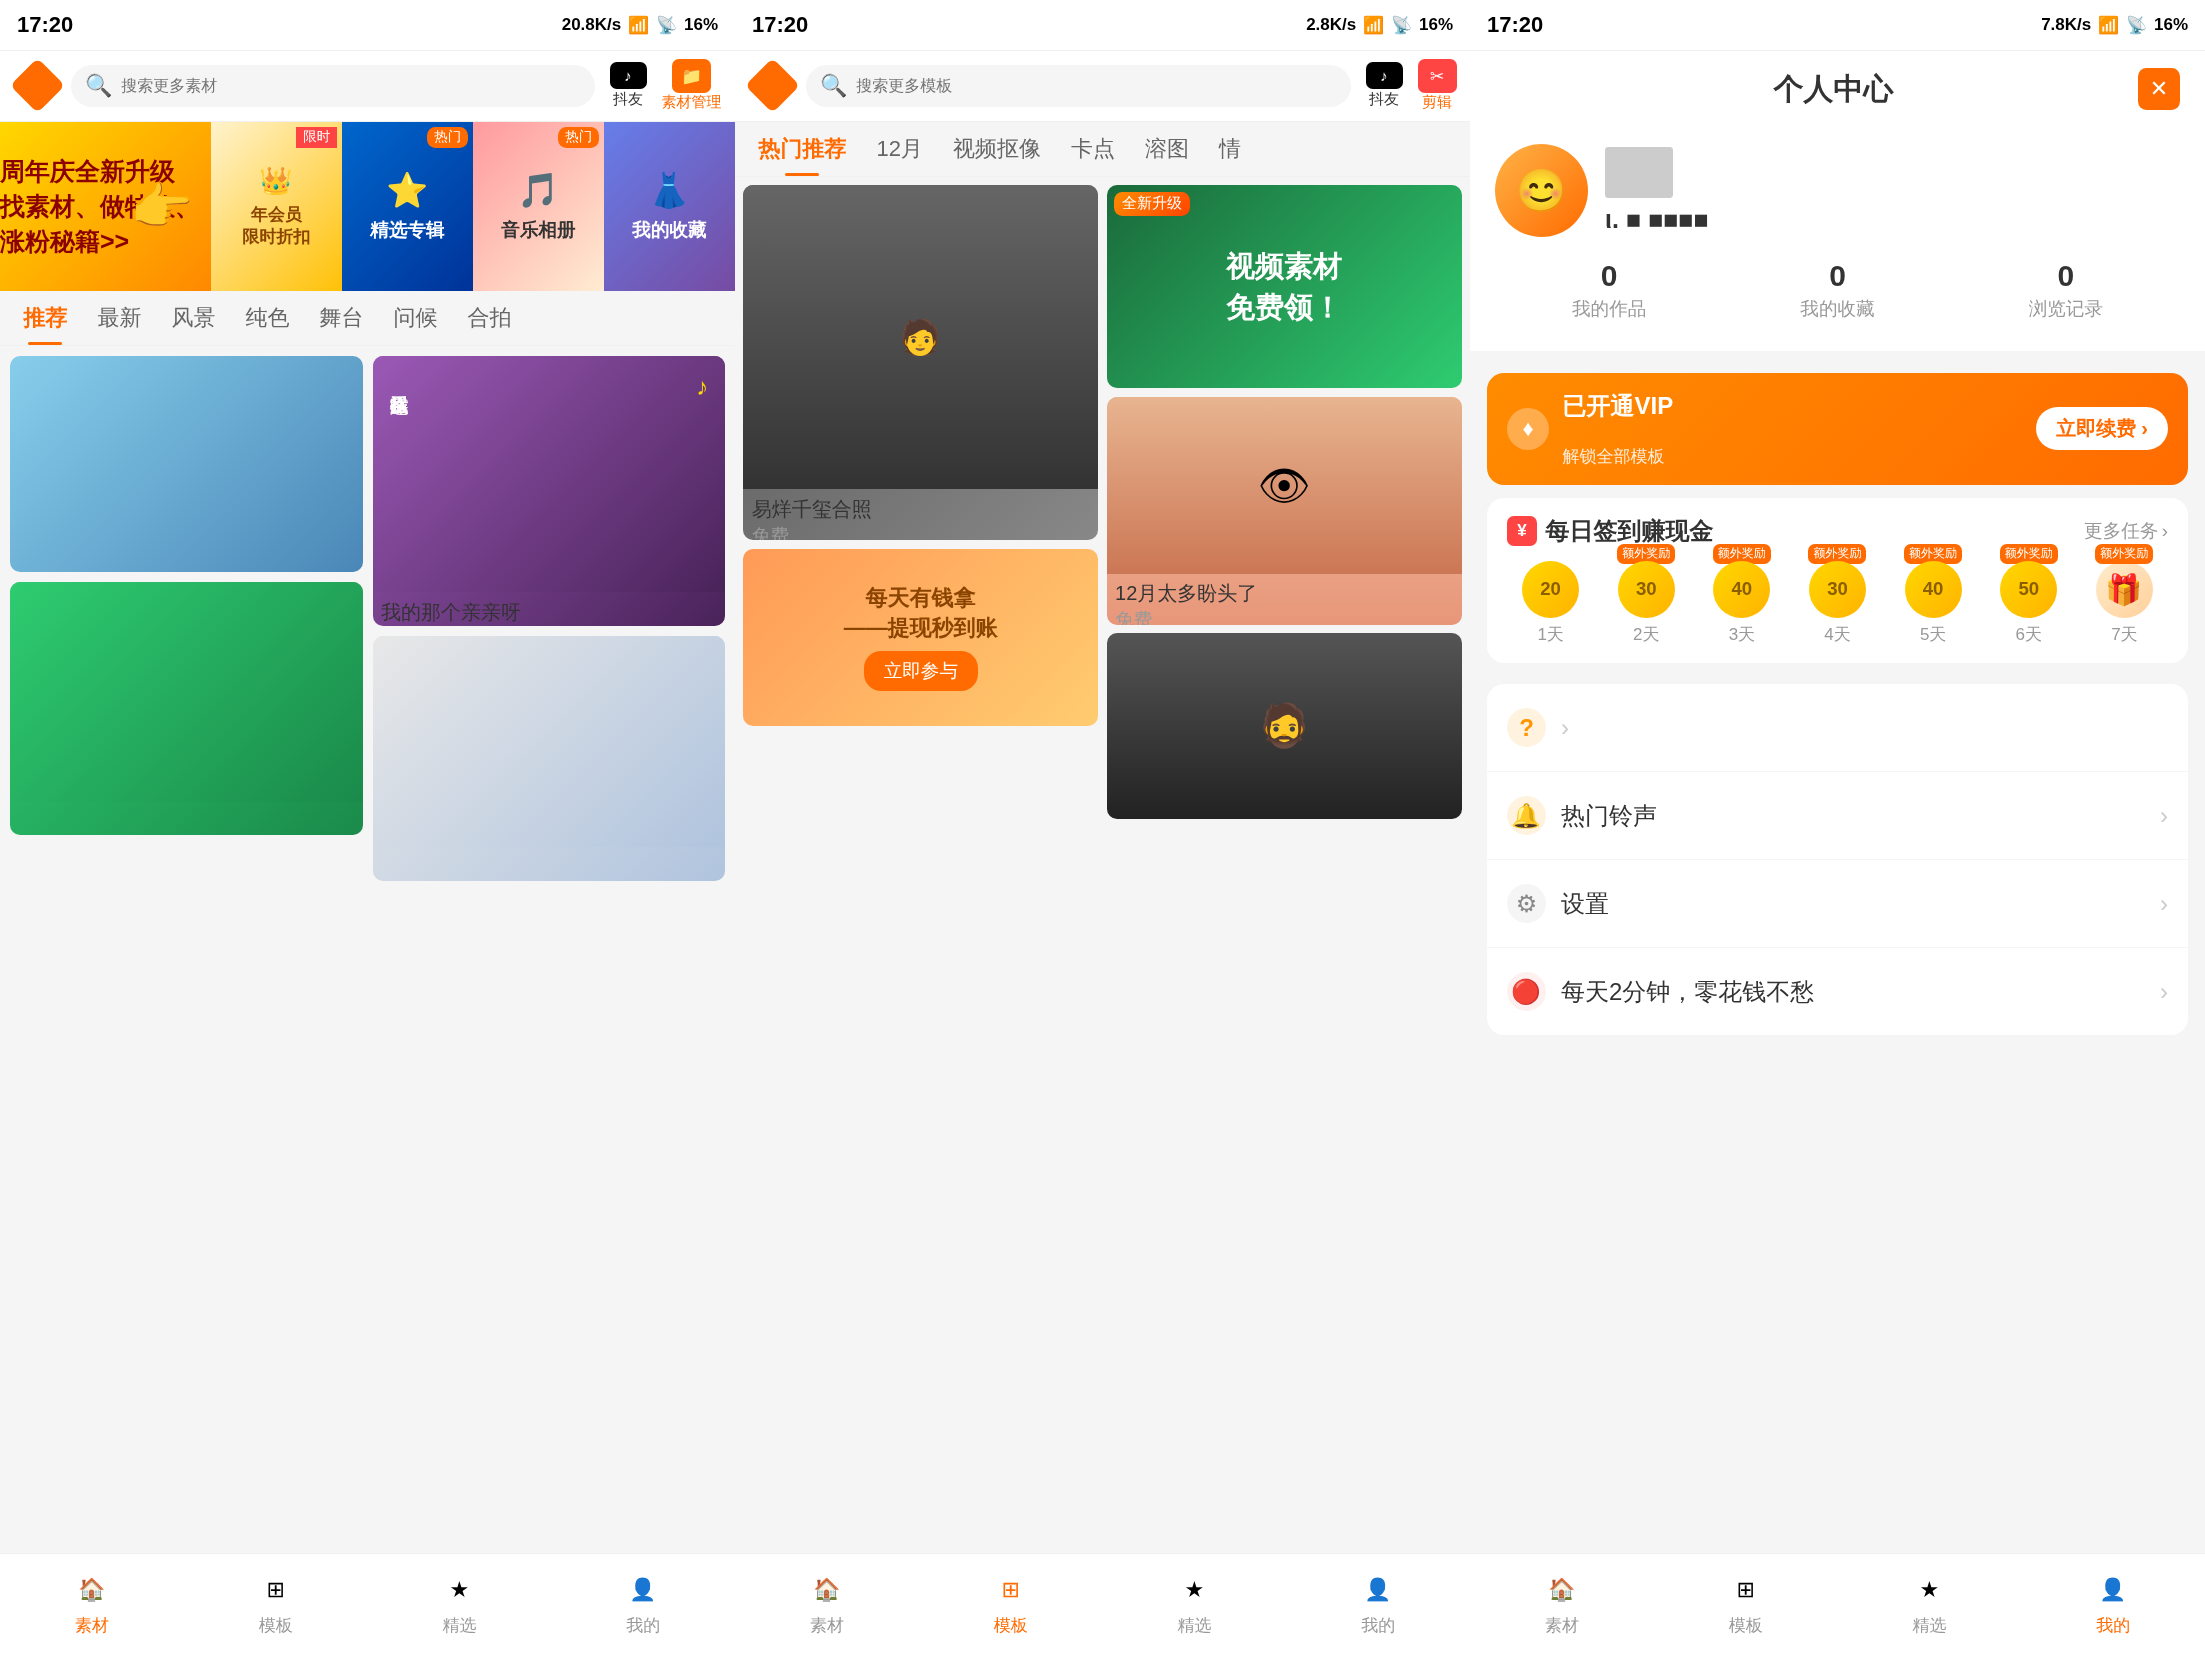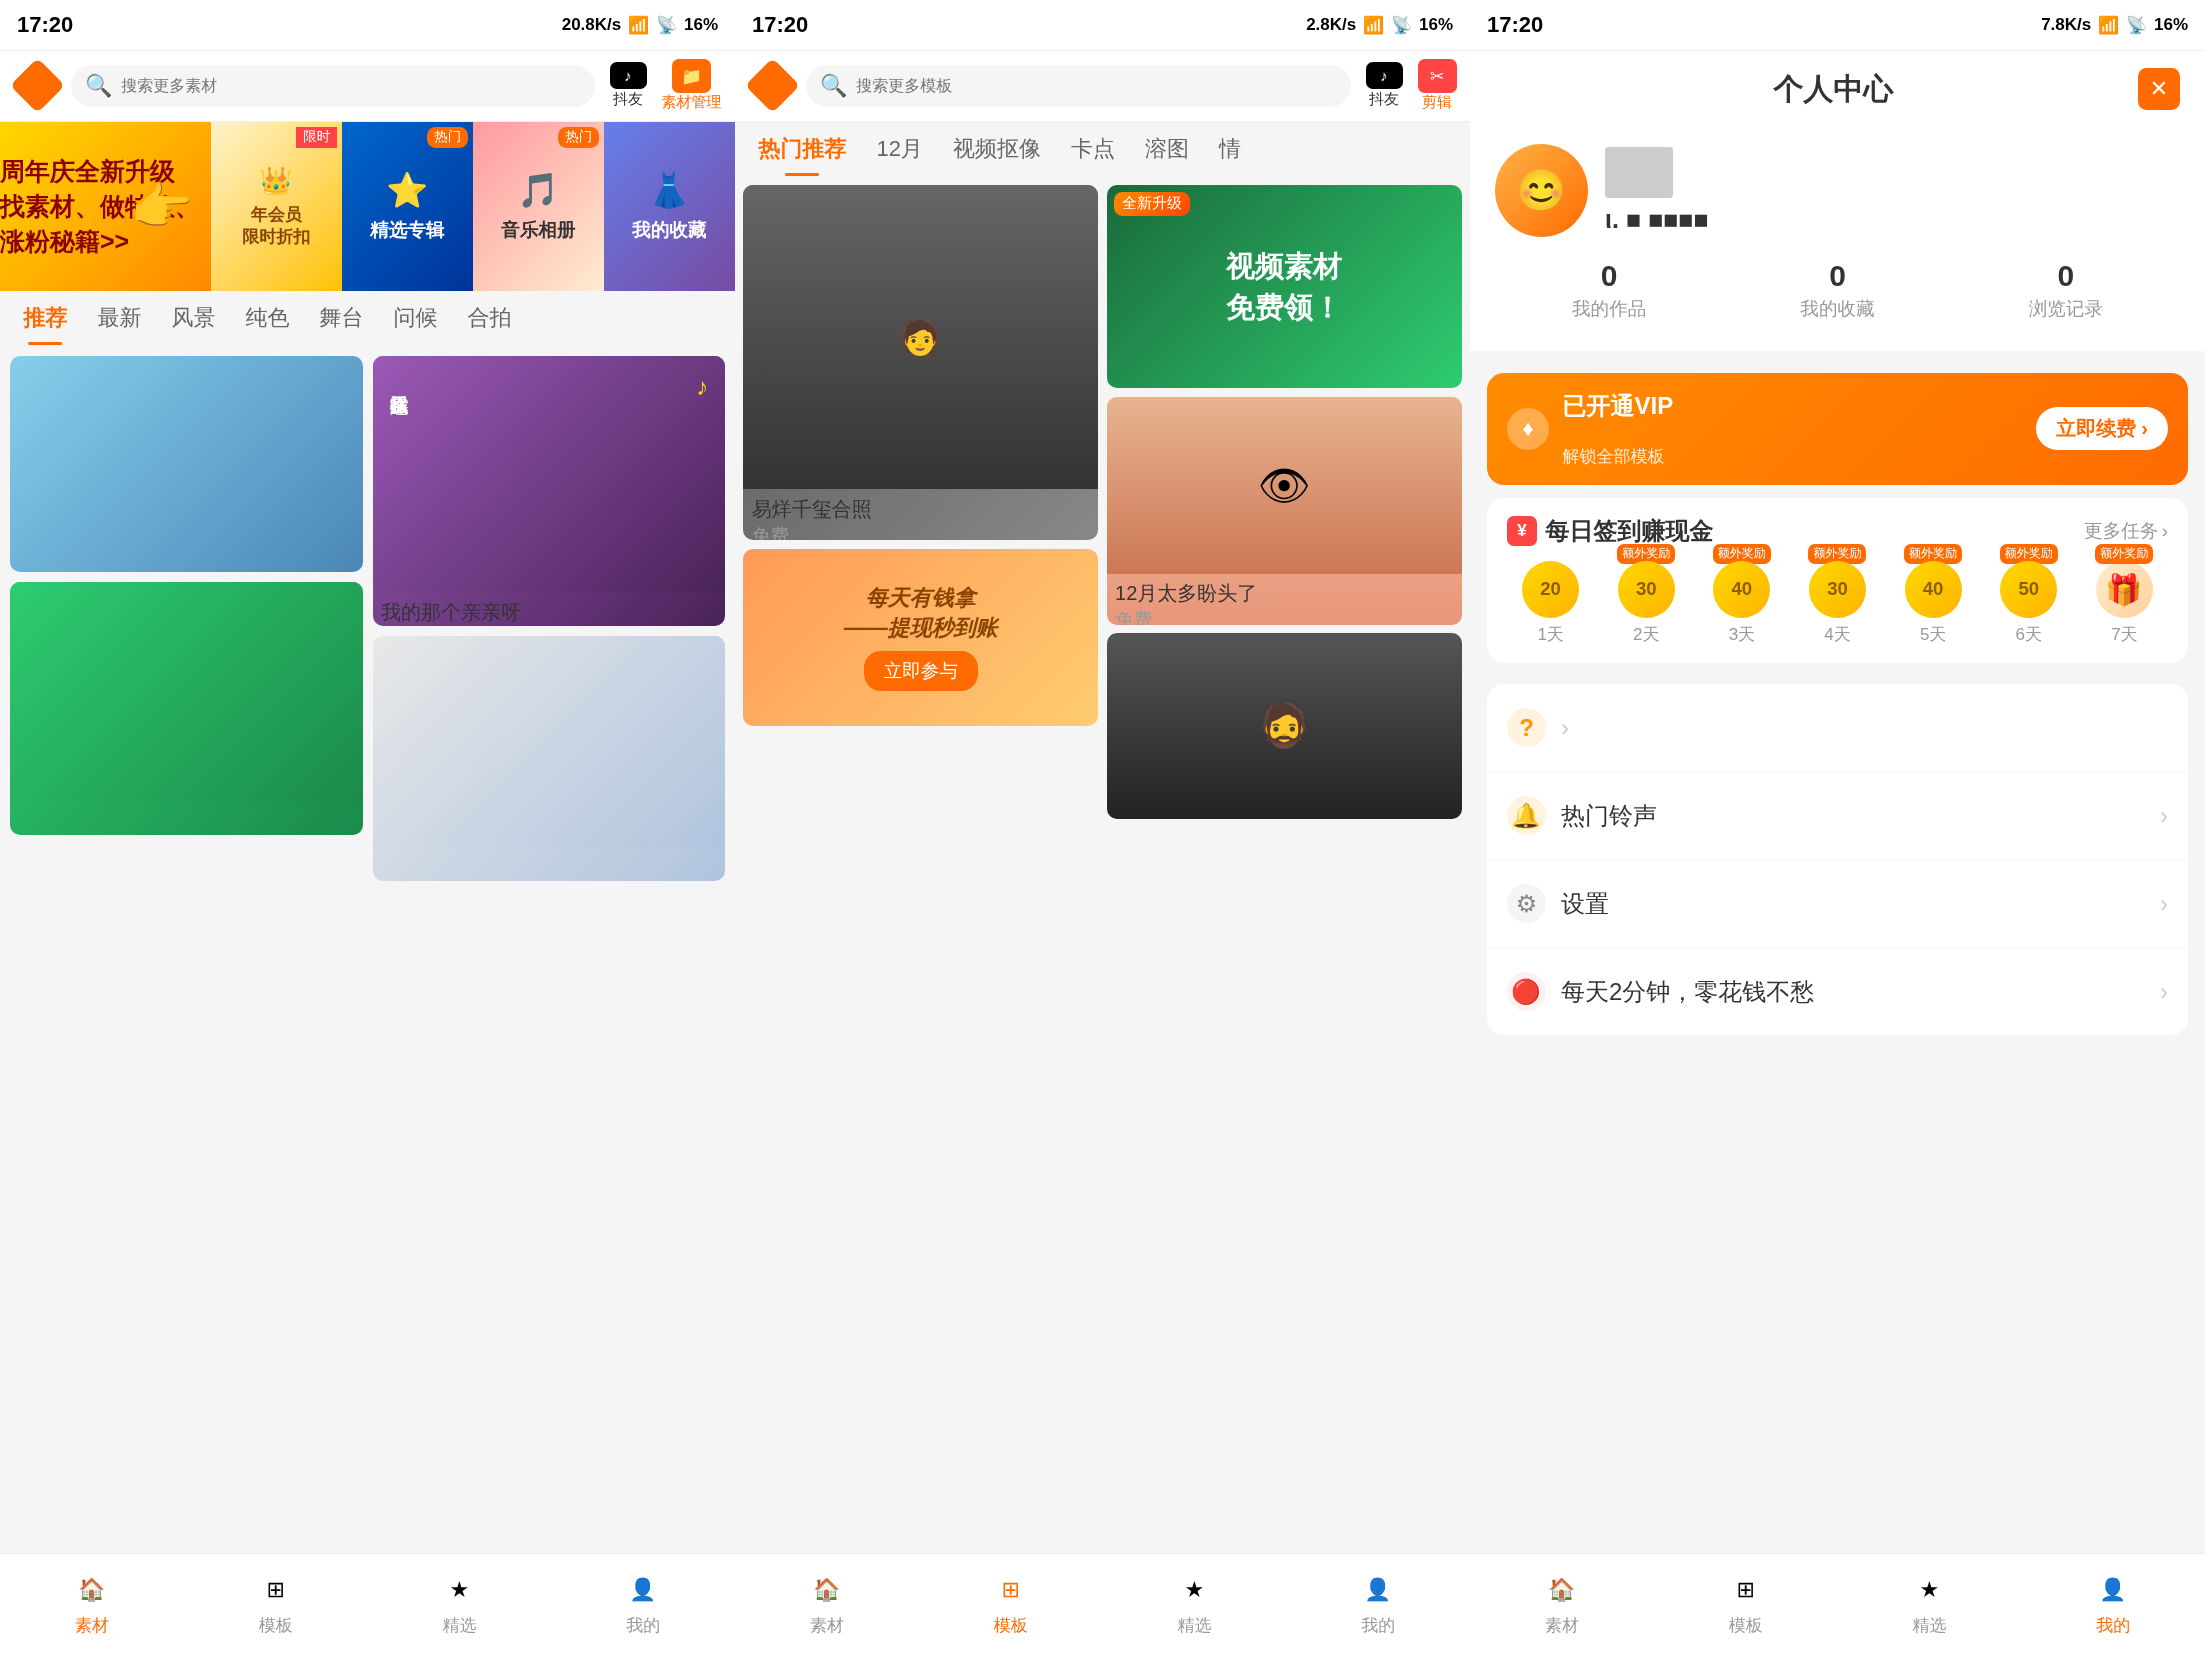--- a/index.html
+++ b/index.html
@@ -724,21 +724,21 @@
             <div style="width:100%;height:100%;background:linear-gradient(180deg,#666 0%,#333 100%);position:absolute;"></div>
             <div style="z-index:2;color:#fff;font-size:34px;">🧑</div>
           </div>
           <div class="template-card-info">
             <div class="template-card-title">易烊千玺合照</div>
             <div class="template-card-free">免费</div>
           </div>
         </div>
         <div class="template-card" style="height:177px;background:linear-gradient(135deg,#ff9a56,#ffcc70);">
           <div style="height:100%;display:flex;align-items:center;justify-content:center;flex-direction:column;gap:8.4px;padding:13.5px;">
-            <div style="font-size:22px;font-weight:700;color:#8b4400;text-align:center;font-style:italic;">每天有钱拿<br>——提现秒到账</div>
+            <div style="font-size:22px;font-weight:700;color:#8b4400;text-align:center;">每天有钱拿<br>——提现秒到账</div>
             <div style="background:#ff6b00;color:#fff;padding:6.8px 20px;border-radius:17px;font-size:18.6px;">立即参与</div>
           </div>
         </div>
       </div>
 
       <div class="template-col">
         <div class="template-card" style="height:203px;background:linear-gradient(135deg,#1a6a3a,#2ecc71);position:relative;">
           <div class="full-upgrade-badge">全新升级</div>
           <div style="height:100%;display:flex;align-items:center;justify-content:center;">
             <div style="color:#fff;font-size:29px;font-weight:900;text-align:center;line-height:1.4;">视频素材<br>免费领！</div>

